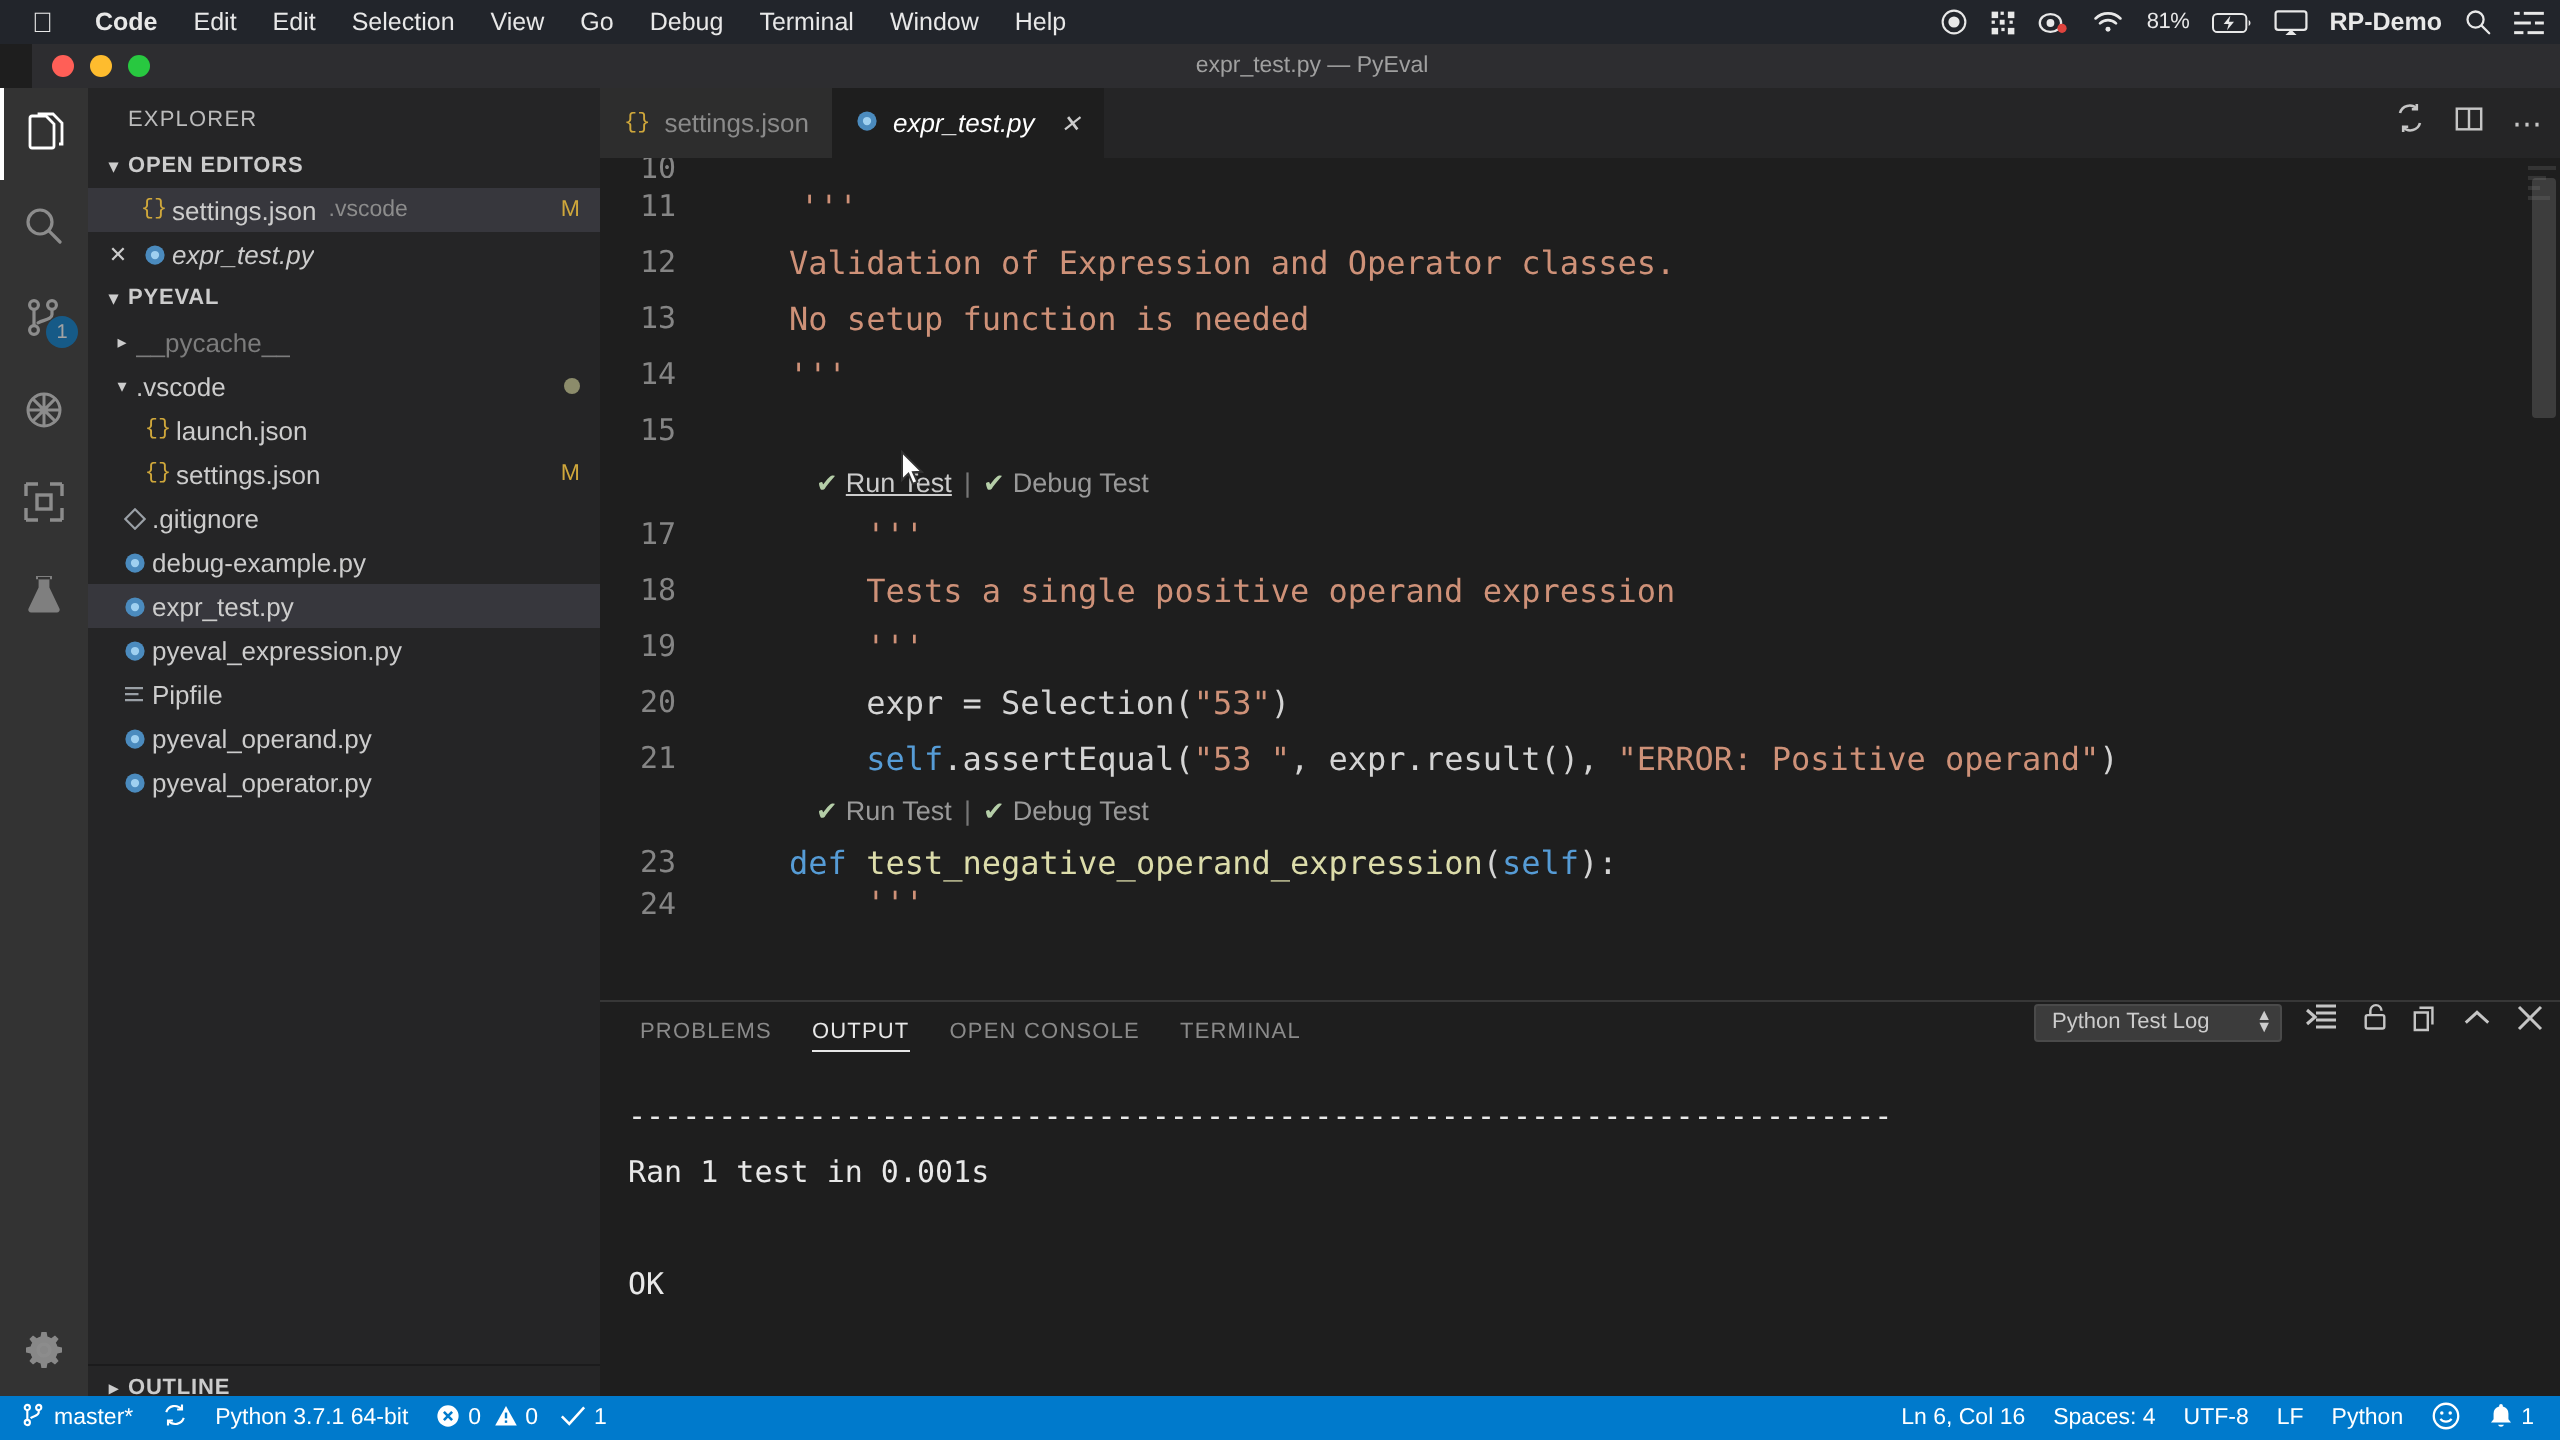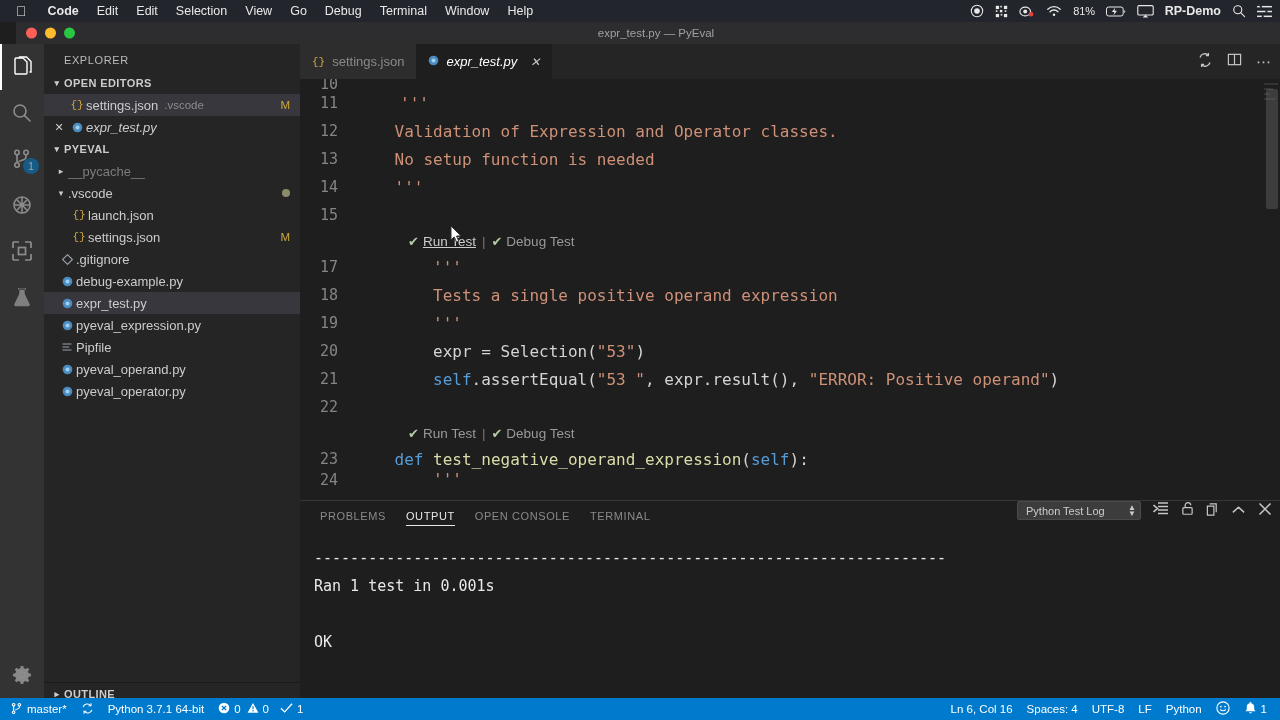--- a/index.html
+++ b/index.html
@@ -560,23 +560,20 @@
       <div class="cline">
         <span class="gutter">20</span>
         <span class="ctext"><span class="t-id">        expr </span><span class="t-op">= </span><span class="t-cls">Selection</span><span class="t-op">(</span><span class="t-str">"53"</span><span class="t-op">)</span></span>
       </div>
 
       <div class="cline">
         <span class="gutter">21</span>
         <span class="ctext"><span class="t-id">        </span><span class="t-self">self</span><span class="t-id">.assertEqual(</span><span class="t-str">"53 "</span><span class="t-id">, expr.result(), </span><span class="t-str">"ERROR: Positive operand"</span><span class="t-op">)</span></span>
       </div>
 
-      <div class="cline">
-        <span class="gutter">22</span>
-      </div>
 
       <div class="lens">
         <span class="chk">✔</span>
         <a href="#">Run Test</a>
         <span class="sep">|</span>
         <span class="chk">✔</span>
         <a href="#">Debug Test</a>
       </div>
 
       <div class="cline">

